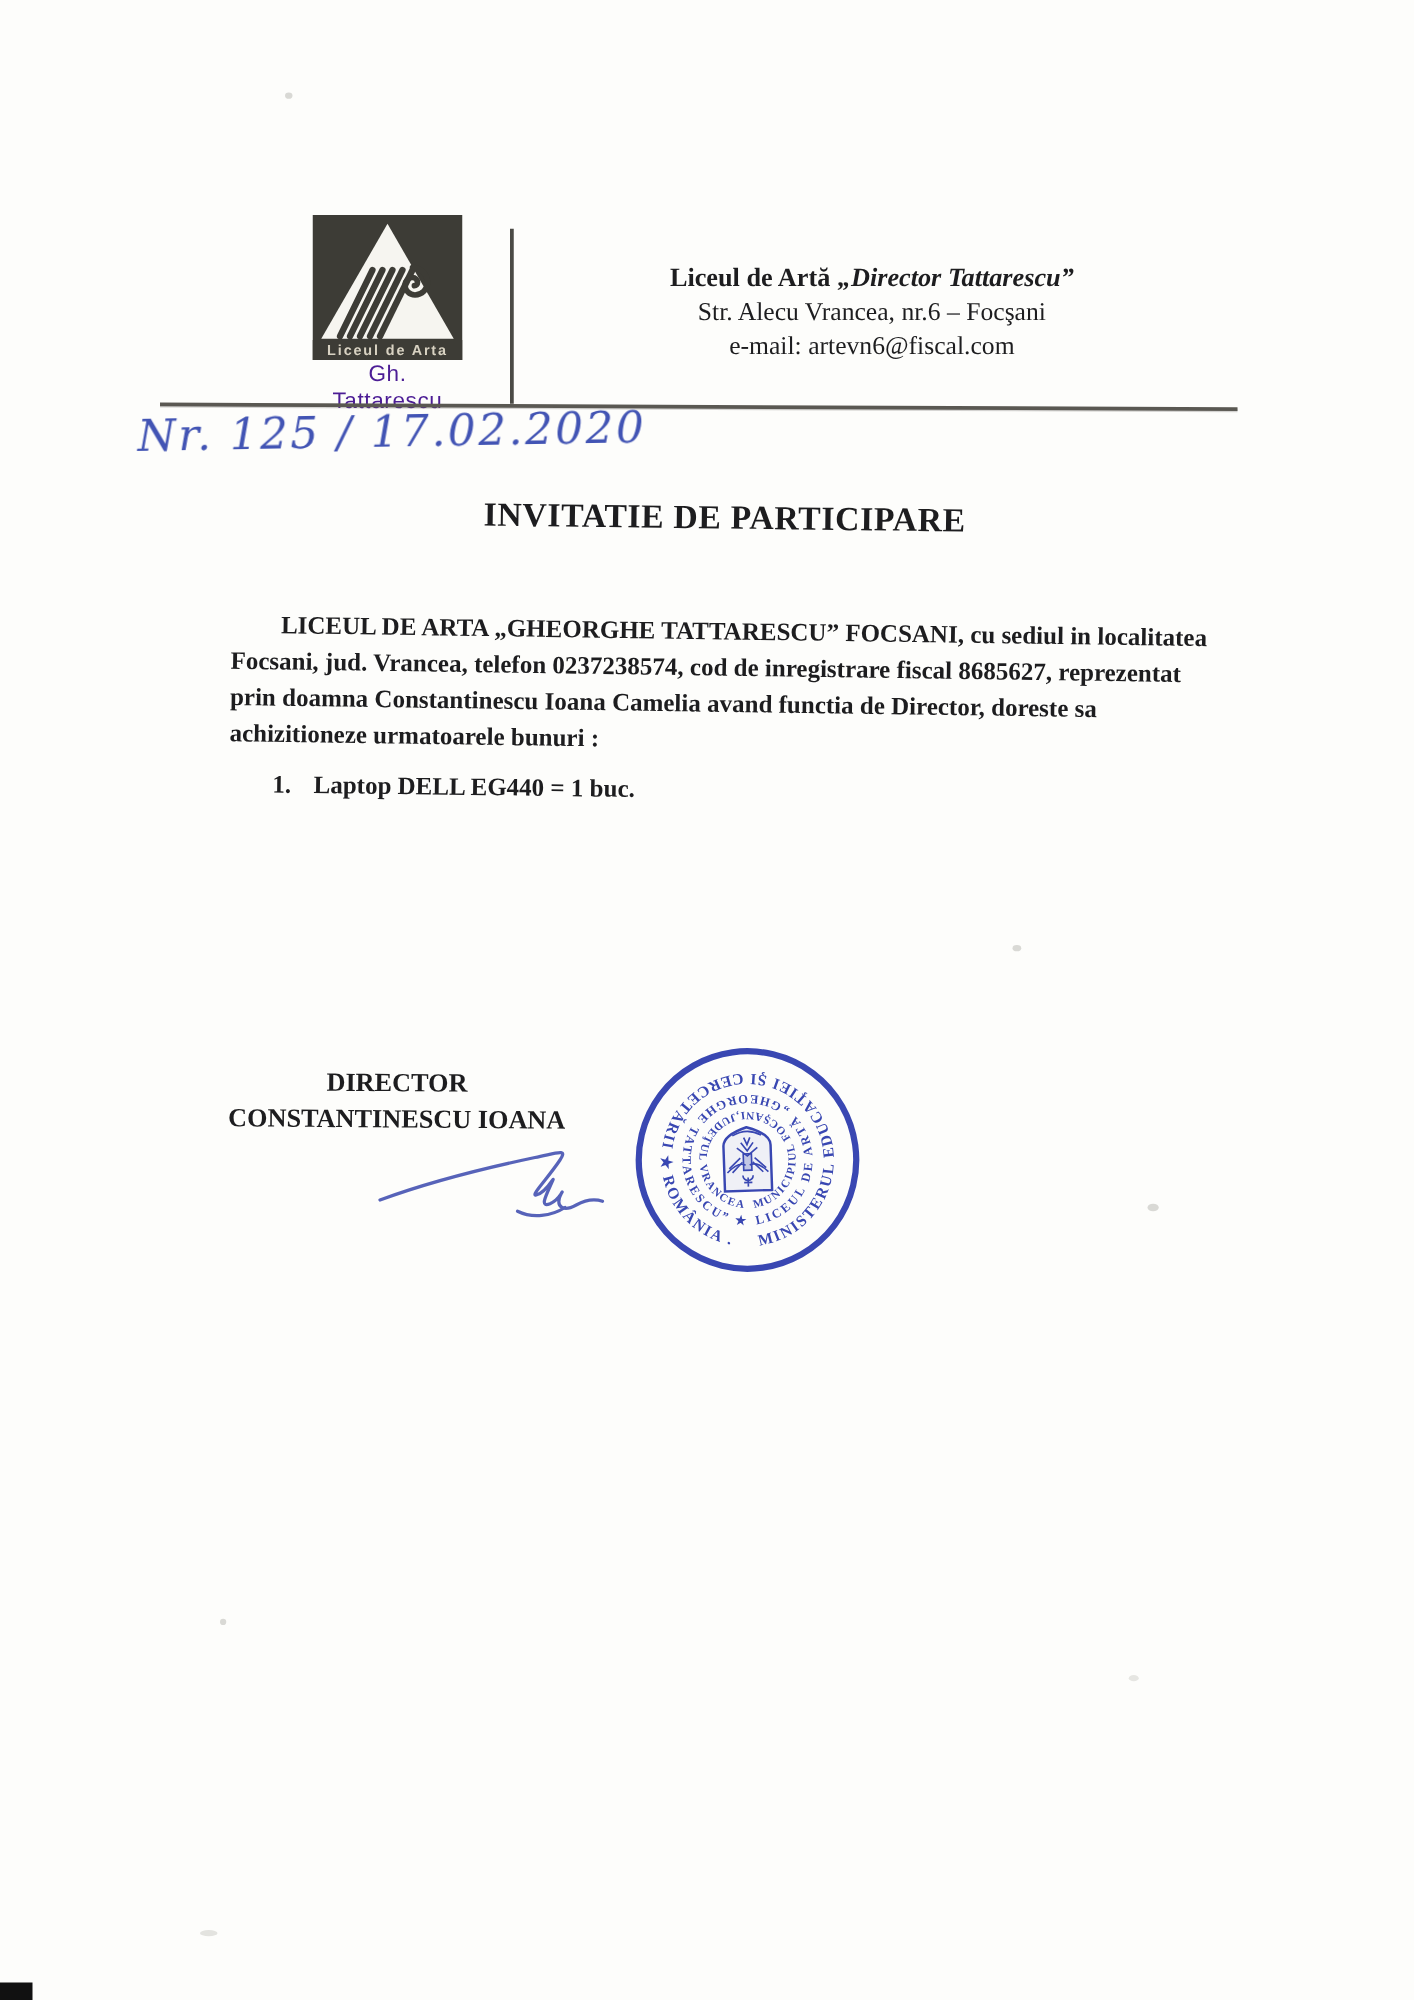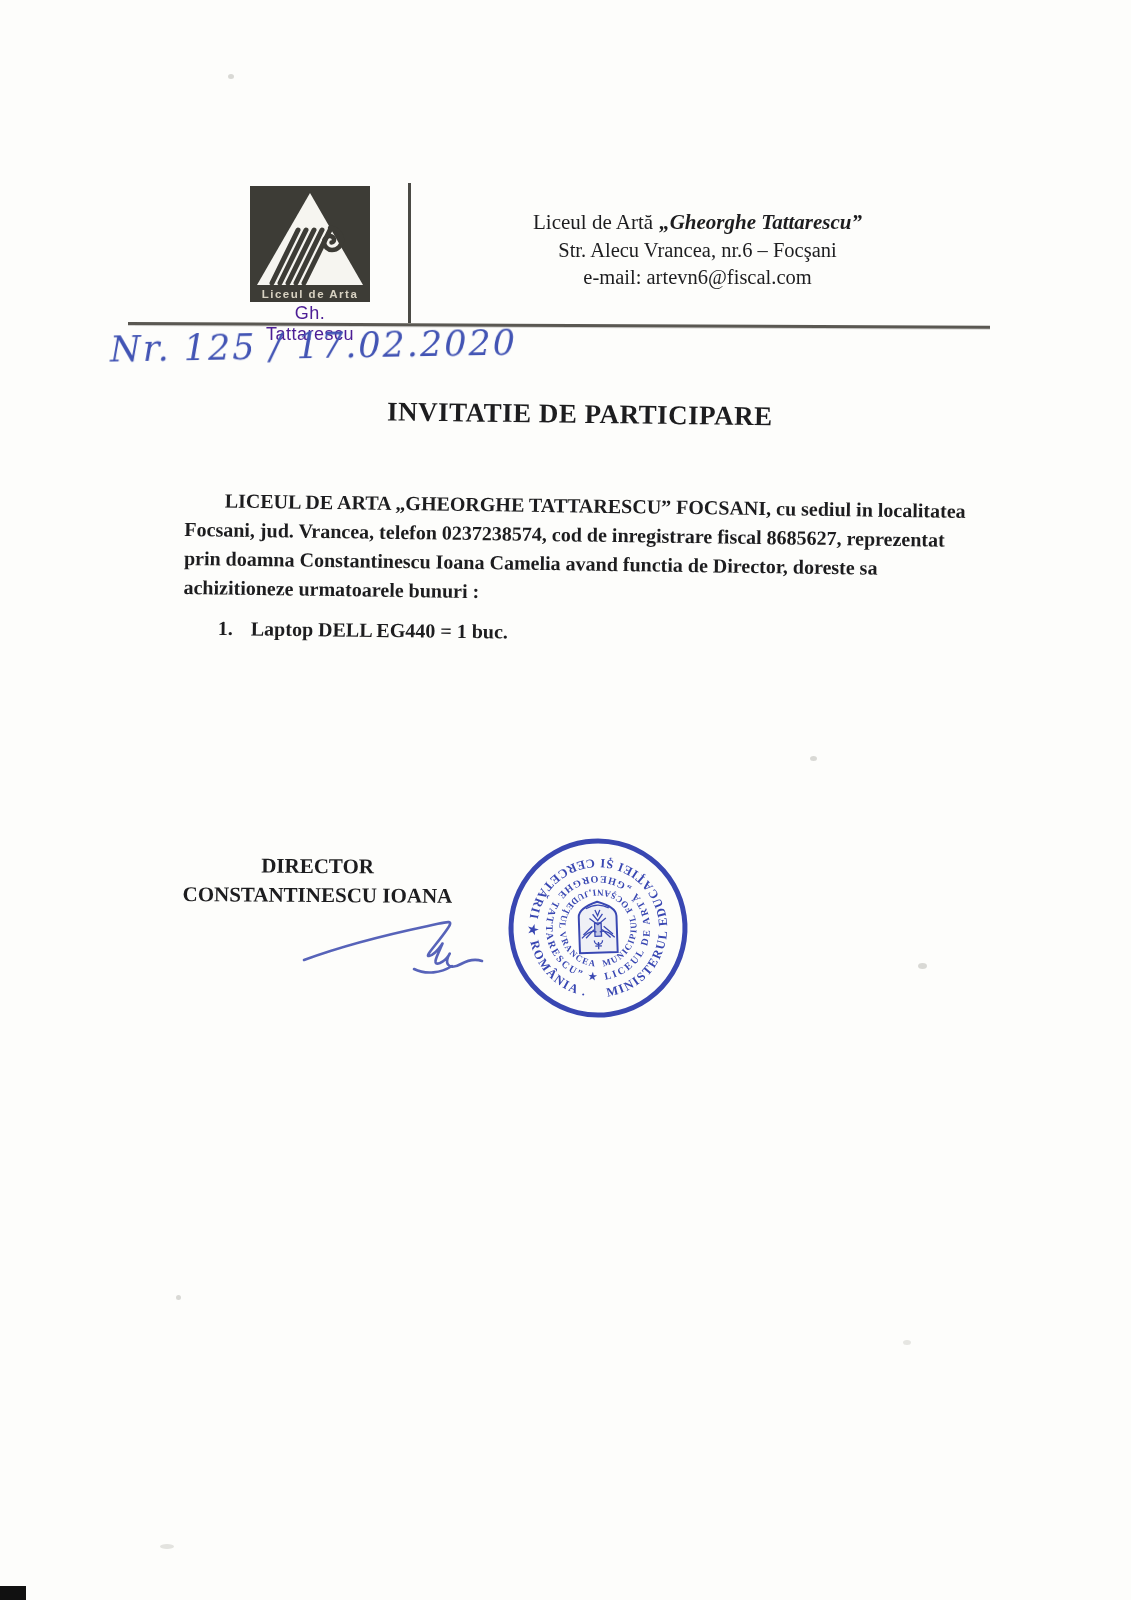--- a/index.html
+++ b/index.html
@@ -6,37 +6,37 @@
   body{
     width:1131px;height:1600px;
     background:#e9e9e7;
     font-family:"Liberation Serif","DejaVu Serif",serif;
   }
   .page{
     position:relative;width:1131px;height:1600px;overflow:hidden;
     background:#fdfdfb;color:#1d1d1f;
   }
   
-  .logo{position:absolute;left:250px;top:186px;width:120px;}
+  .logo{position:absolute;left:250px;top:172px;width:120px;}
   .logo svg{display:block;}
   .logo-caption{
     width:120px;text-align:center;margin-top:1px;
     font-family:"Liberation Sans","DejaVu Sans",sans-serif;
     font-size:18px;color:#4c1d95;letter-spacing:.5px;
   }
   .v-divider{
     position:absolute;left:408px;top:183px;width:3px;height:140px;
     background:#4b4a45;
   }
   .head-text{
     position:absolute;left:495px;top:209px;width:405px;
     text-align:center;line-height:27.5px;font-size:20.5px;color:#1d1d1f;
   }
   .head-text .l1{font-size:21px;}
-  .head-text .l1 .b{font-weight:normal;margin-top:39px;}
+  .head-text .l1 .b{font-weight:bold;margin-top:39px;}
   .head-text .l1 .i{font-weight:bold;font-style:italic;margin-left:6px;}
   .h-rule{
     position:absolute;left:128px;top:322px;width:862px;height:3px;
     background:#5a5852;transform:rotate(.25deg);transform-origin:left center;
     box-shadow:0 1px 0 rgba(90,88,82,.25);
   }
   
   .reg-number{
     position:absolute;left:110px;top:326px;
     font-style:italic;font-size:35px;letter-spacing:2px;
@@ -112,21 +112,21 @@
       </g>
       <rect x="0" y="100" width="120" height="16" fill="#3d3c36"></rect>
       <text x="60" y="112" text-anchor="middle" font-family="Liberation Sans, DejaVu Sans, sans-serif" font-size="11.5" font-weight="bold" letter-spacing="1.5" fill="#d8d2c2">Liceul de Arta</text>
     </svg>
     <div class="logo-caption">Gh. Tattarescu</div>
   </div>
 
   <div class="v-divider"></div>
 
   <div class="head-text">
-    <div class="l1"><span class="b">Liceul de Artă</span><span class="i">„Gheorghe Tattarescu”</span></div>
+    <div class="l1"><span class="b">Liceul de Artă</span><span class="i">„Director Tattarescu”</span></div>
     <div>Str. Alecu Vrancea, nr.6 – Focşani</div>
     <div>e-mail: artevn6@fiscal.com</div>
   </div>
 
   <div class="h-rule"></div>
 
   <div class="reg-number">Nr. 125 / 17.02.2020</div>
 
   <h1 class="doc-title">INVITATIE DE PARTICIPARE</h1>
 

